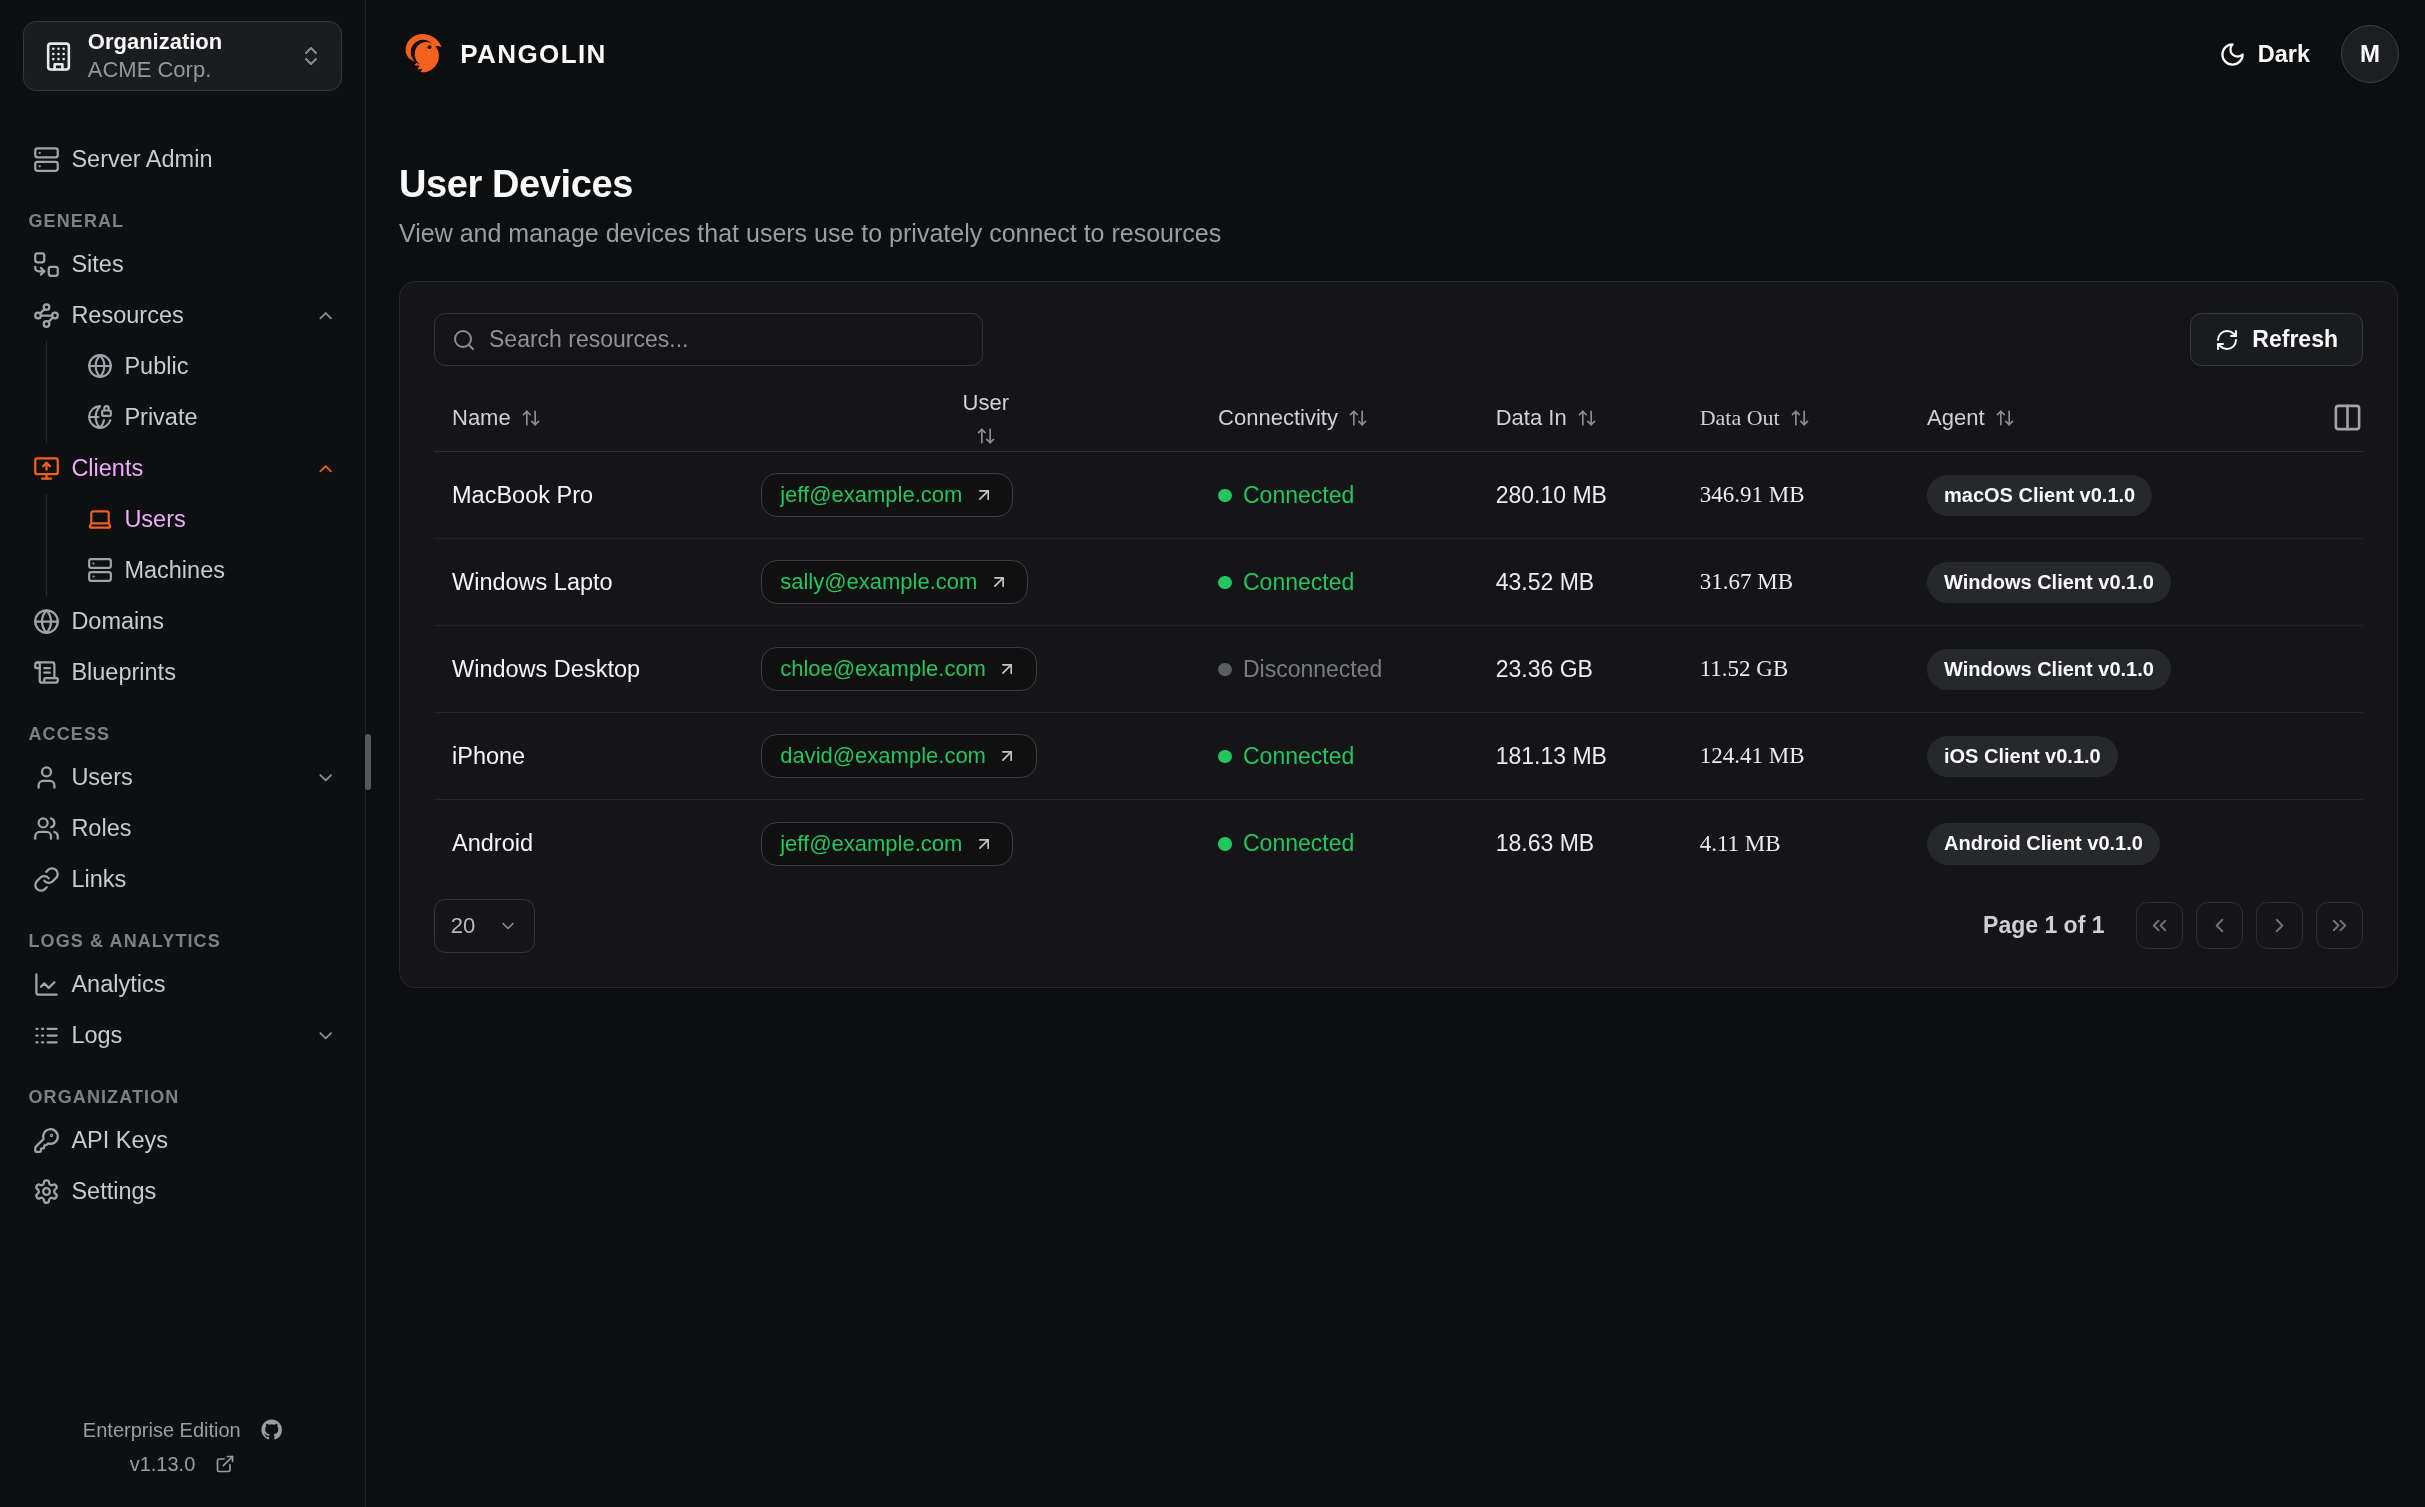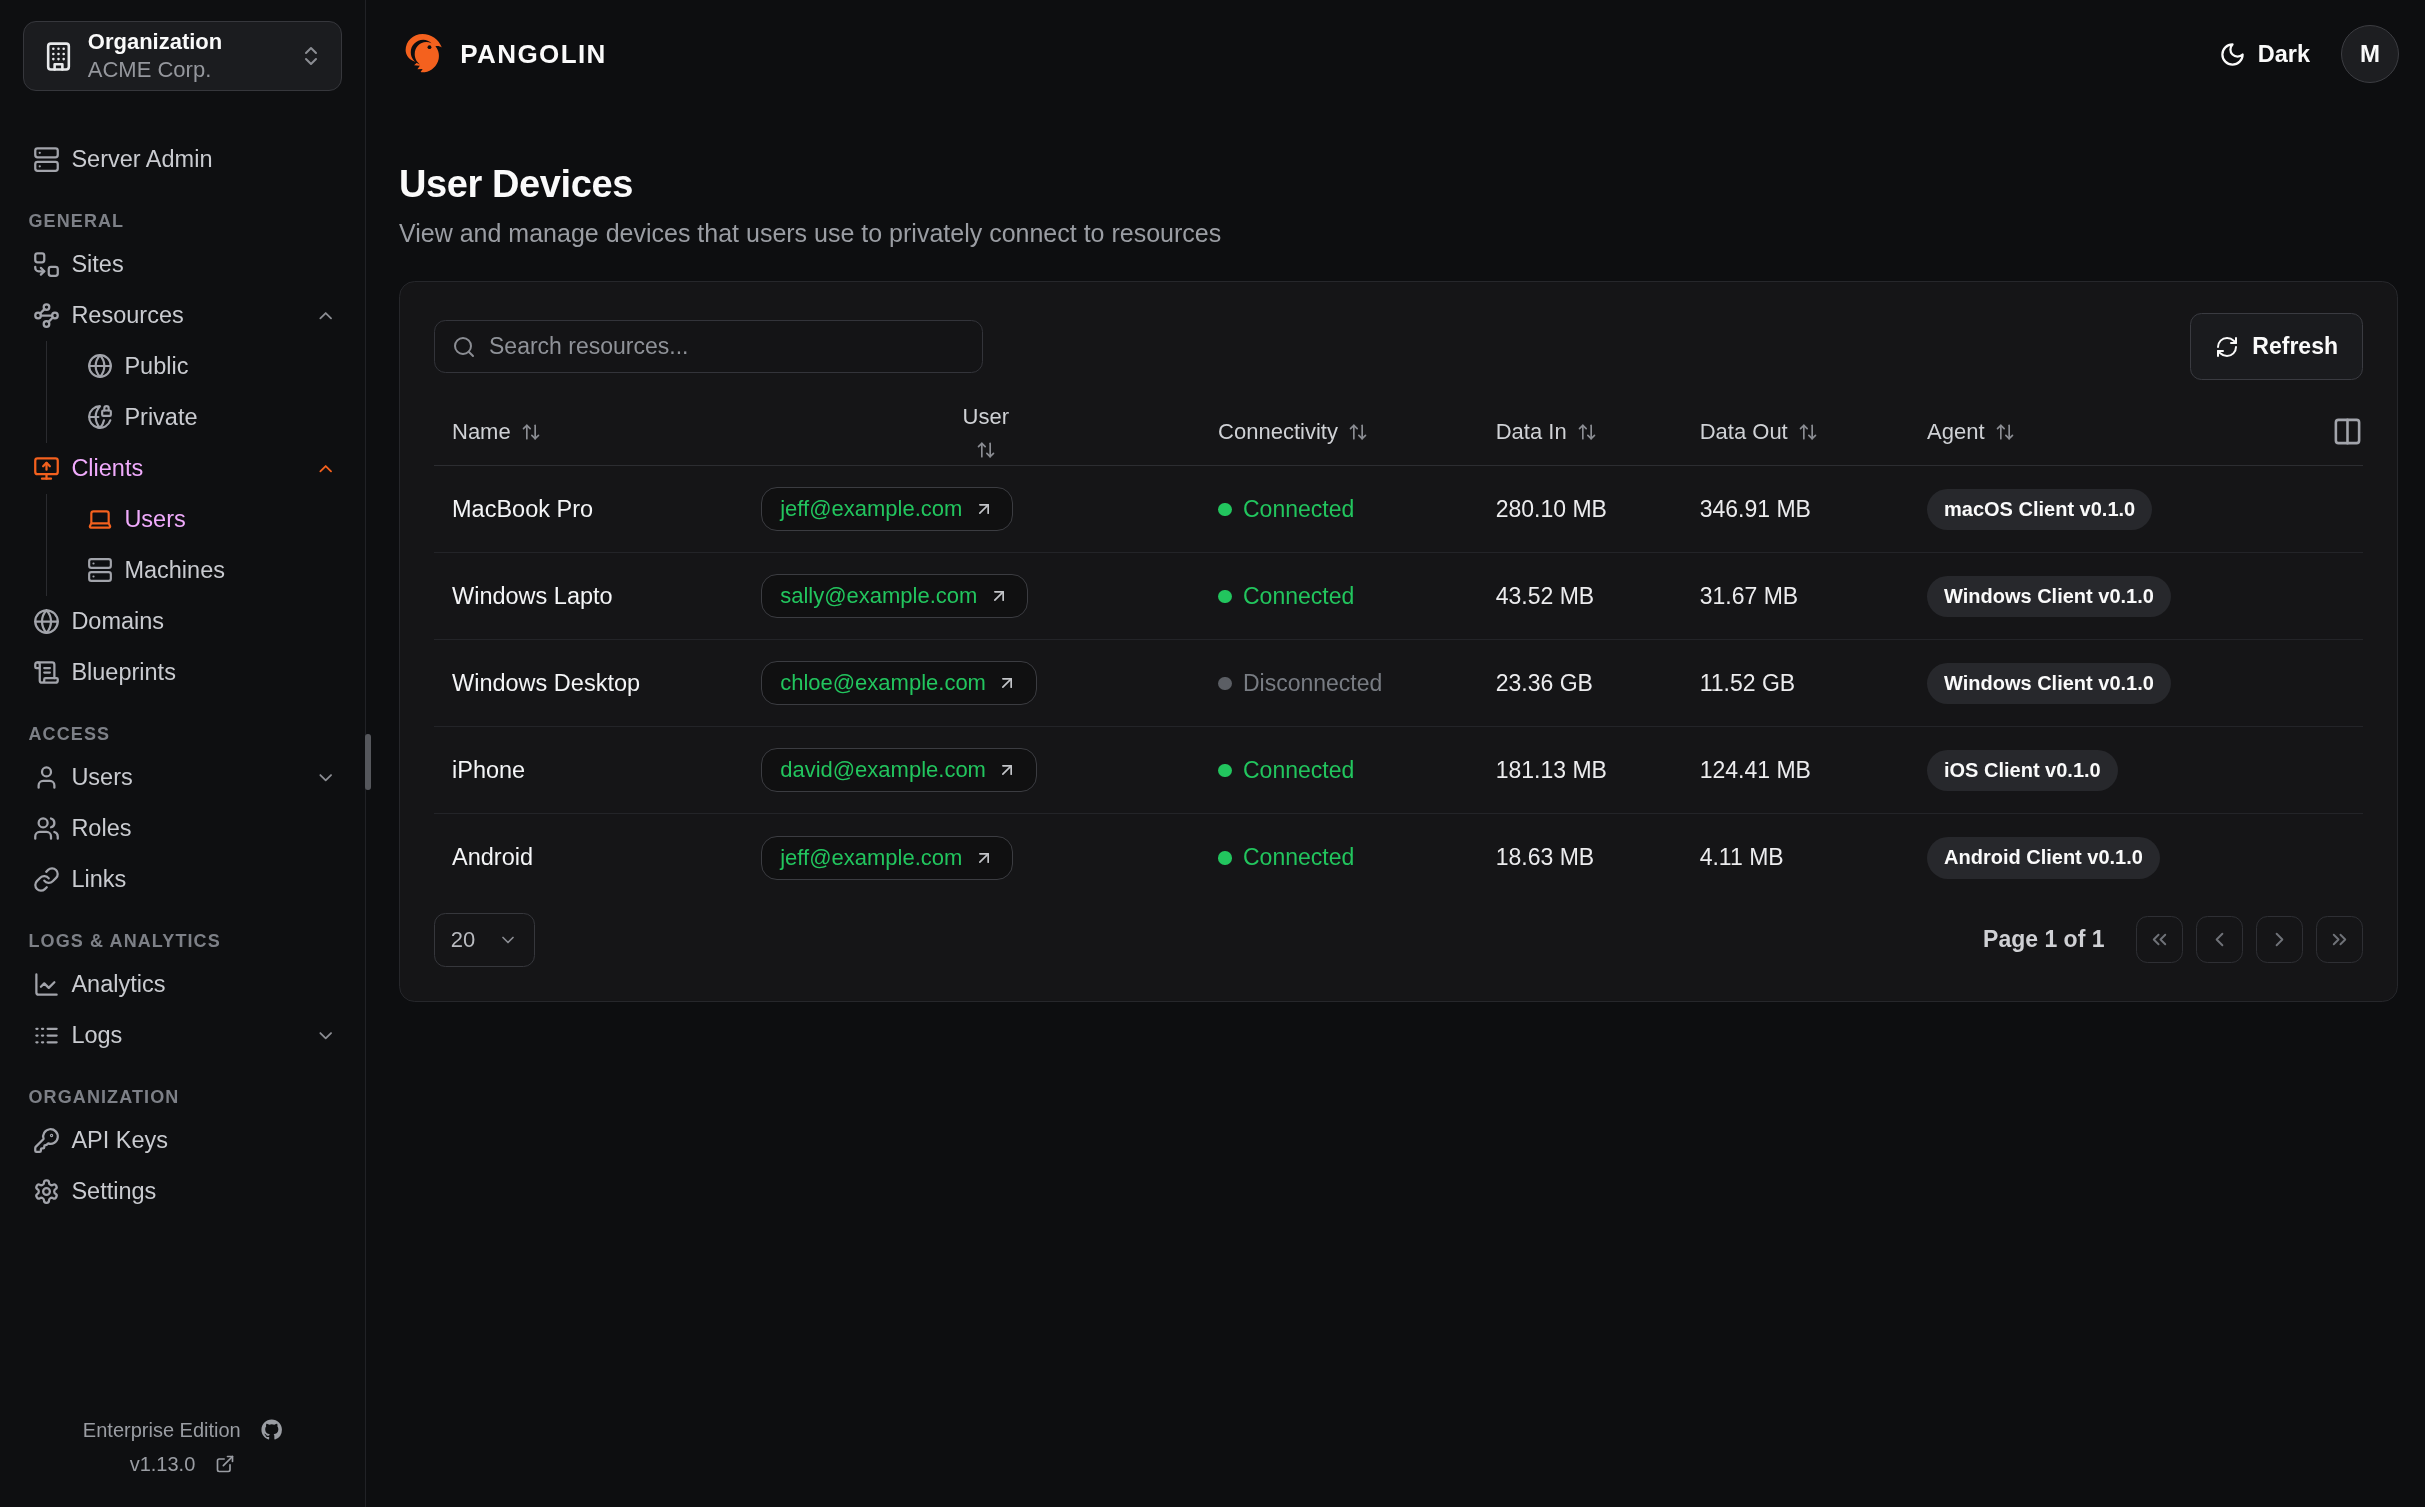--- a/index.html
+++ b/index.html
@@ -84,40 +84,40 @@
     width:549px; height:53px; border:1.4px solid #33343a; border-radius:11.4px;
     display:flex; align-items:center; padding:0 17px; gap:13px; background:#141416;
   }
   .search-box .sicon { color:#8b8d93; }
   .search-box input {
     flex:1; background:transparent; border:none; outline:none;
     font-family:"Liberation Sans", sans-serif; font-size:23px; color:#e4e5e8;
   }
   .search-box input::placeholder { color:#8f9298; }
   .refresh-btn {
-    margin-left:auto; height:67px; border:1.4px solid #3a3b41; border-radius:11.4px;
+    margin-left:auto; height:53px; border:1.4px solid #3a3b41; border-radius:11.4px;
     background:#1a1b1e; color:#fafafa; display:flex; align-items:center; gap:13px;
     padding:0 24px; font-size:23px; font-weight:700; cursor:pointer;
     font-family:"Liberation Sans", sans-serif;
   }
 
   .table { margin-top:18px; }
   .trow {
     display:grid;
     grid-template-columns:321px 456px 279px 204px 228px 406px 1fr;
     align-items:center;
   }
   .thead { height:68px; border-bottom:1.4px solid #2c2d31; }
   .th { display:flex; align-items:center; gap:10px; font-size:22px; color:#cfd1d5; }
   .th .sort { color:#8b8d93; cursor:pointer; }
   .c-name { padding-left:18px; }
   .c-user { padding-left:5.7px;flex-direction:column; }
   .c-conn { padding-left:7.1px; }
   .c-din  { padding-left:5.7px; }
-  .c-dout { padding-left:5.7px; }
+  .c-dout { padding-left:5.7px;font-family:Liberation Serif, serif; }
   .c-agent{ padding-left:5px; }
   .c-cols { display:flex; justify-content:flex-end; }
   .cols-btn { color:#a2a4ab; cursor:pointer; background:none; border:none; }
 
   .tr { height:87px; border-bottom:1.4px solid #232428; }
   .tr:last-child { border-bottom:none; }
   .cell-name { font-size:23.5px; color:#f4f5f7; }
   .user-chip {
     display:inline-flex; align-items:center; gap:11.4px; height:44px;
     border:1.4px solid #3b3c41; border-radius:16px; padding:0 18.5px;

